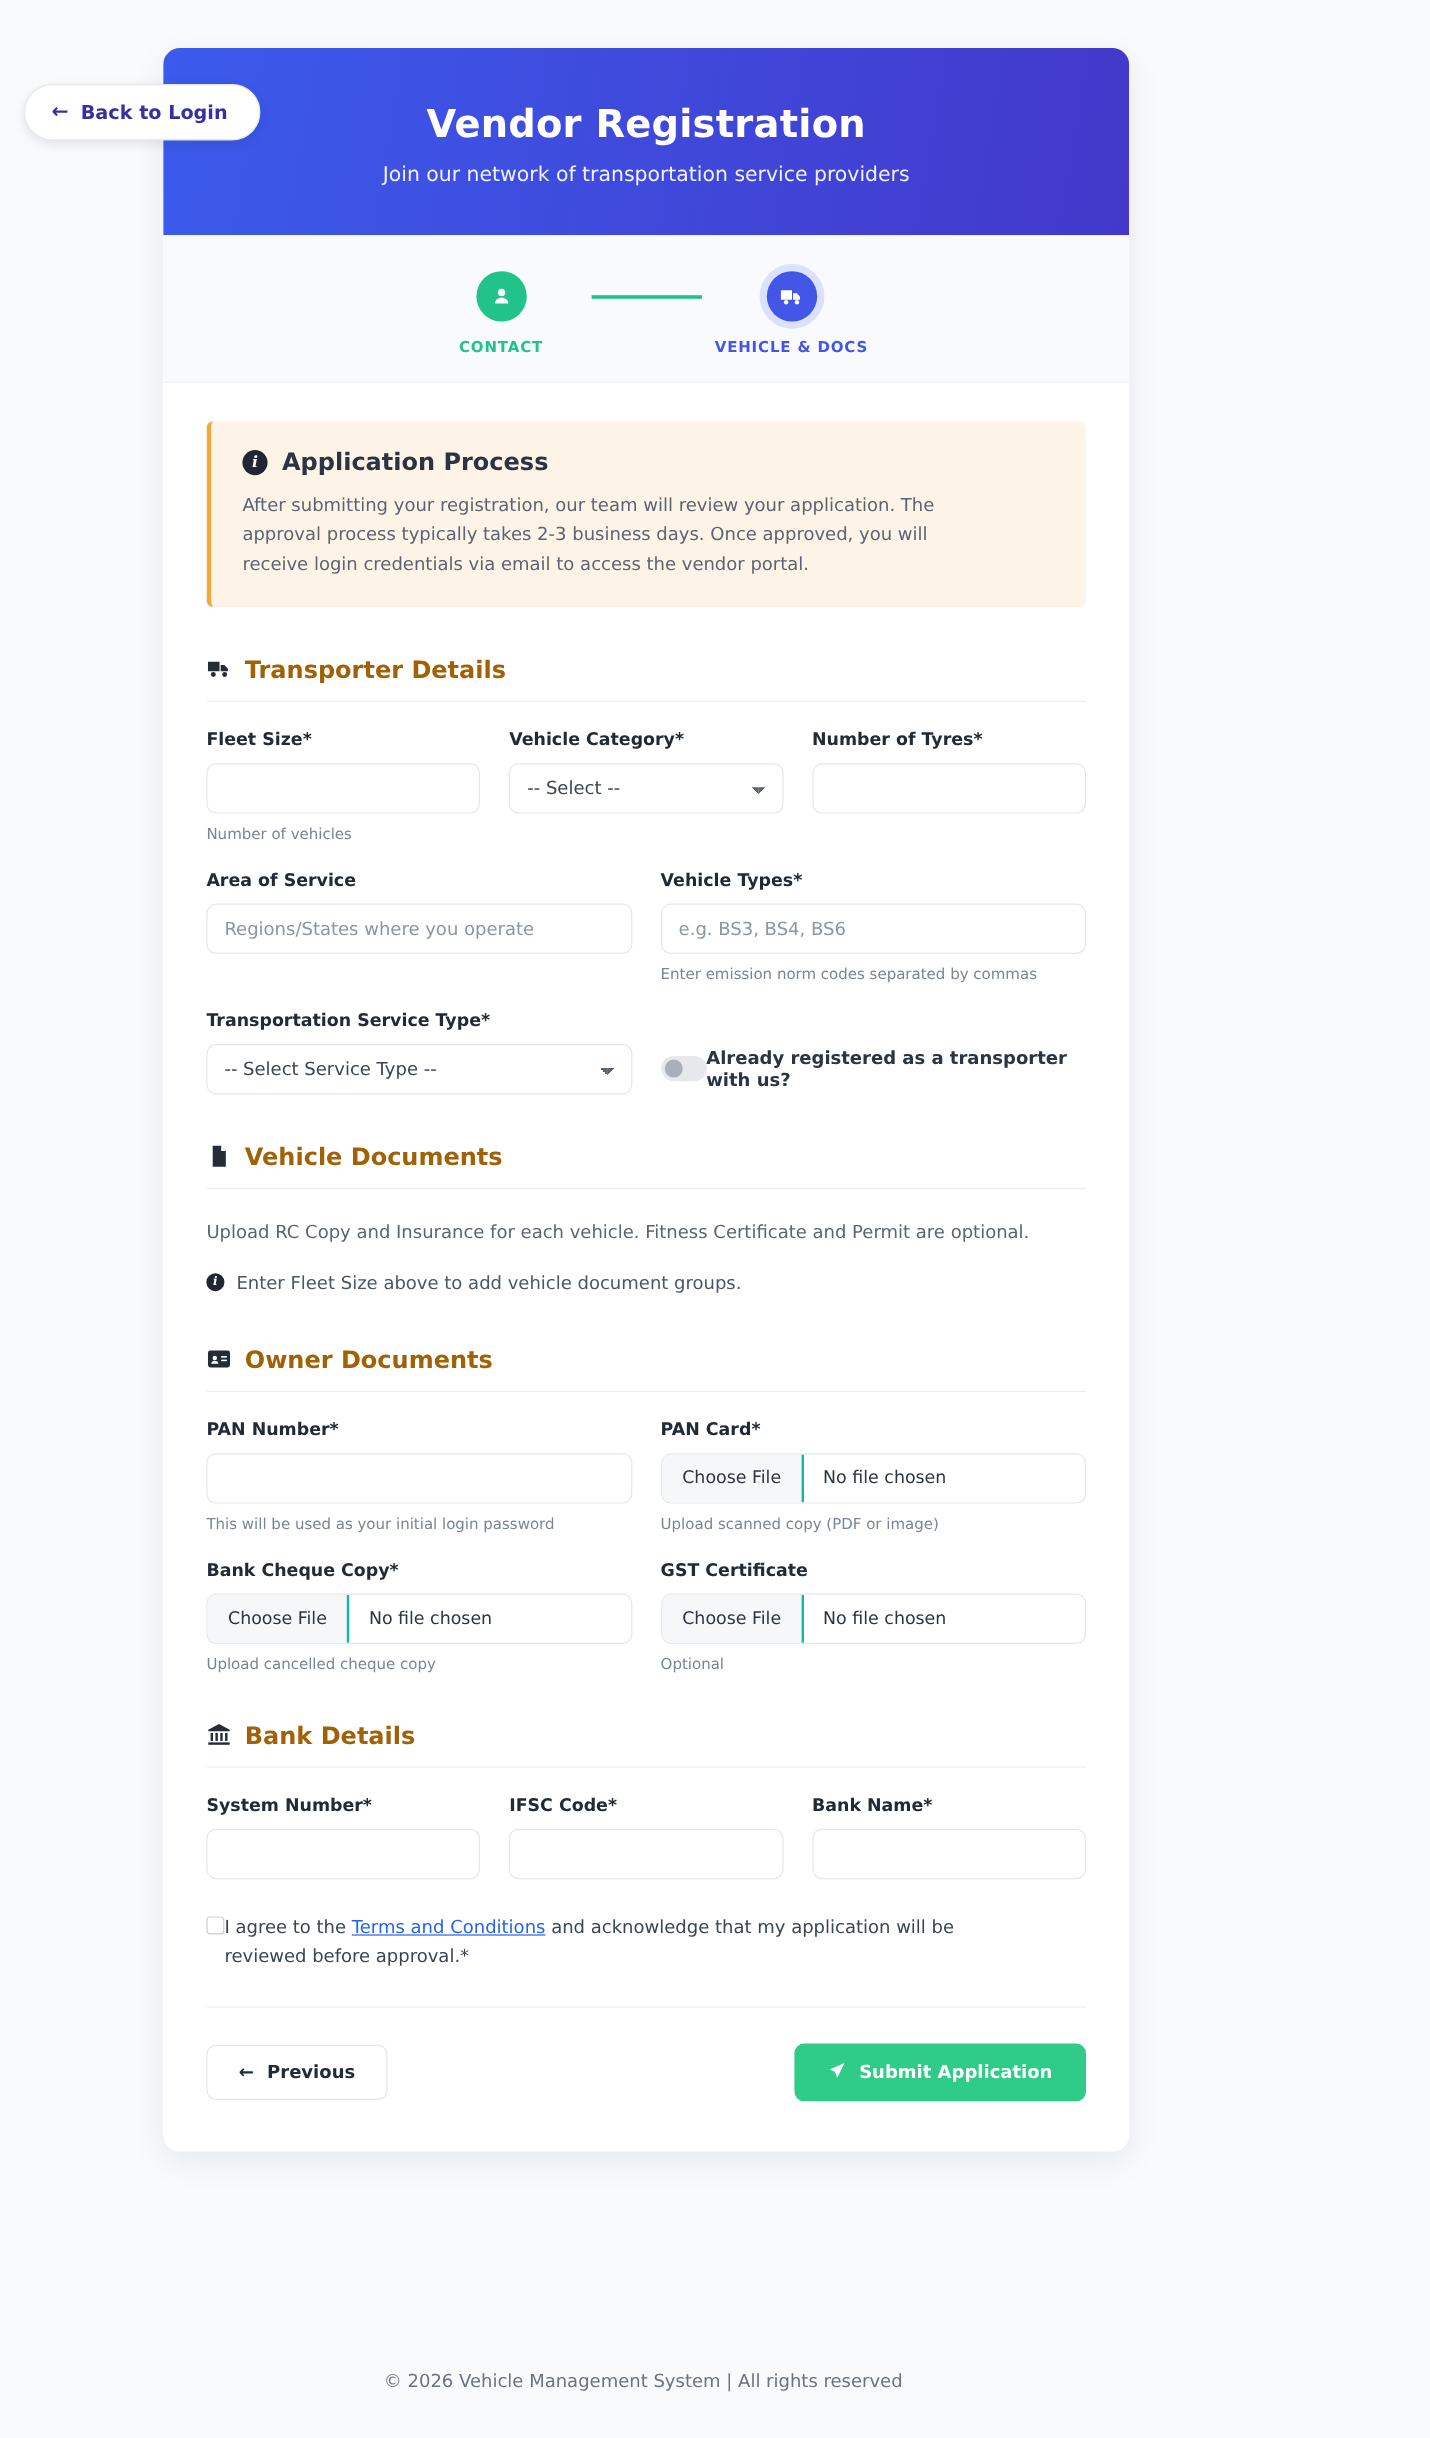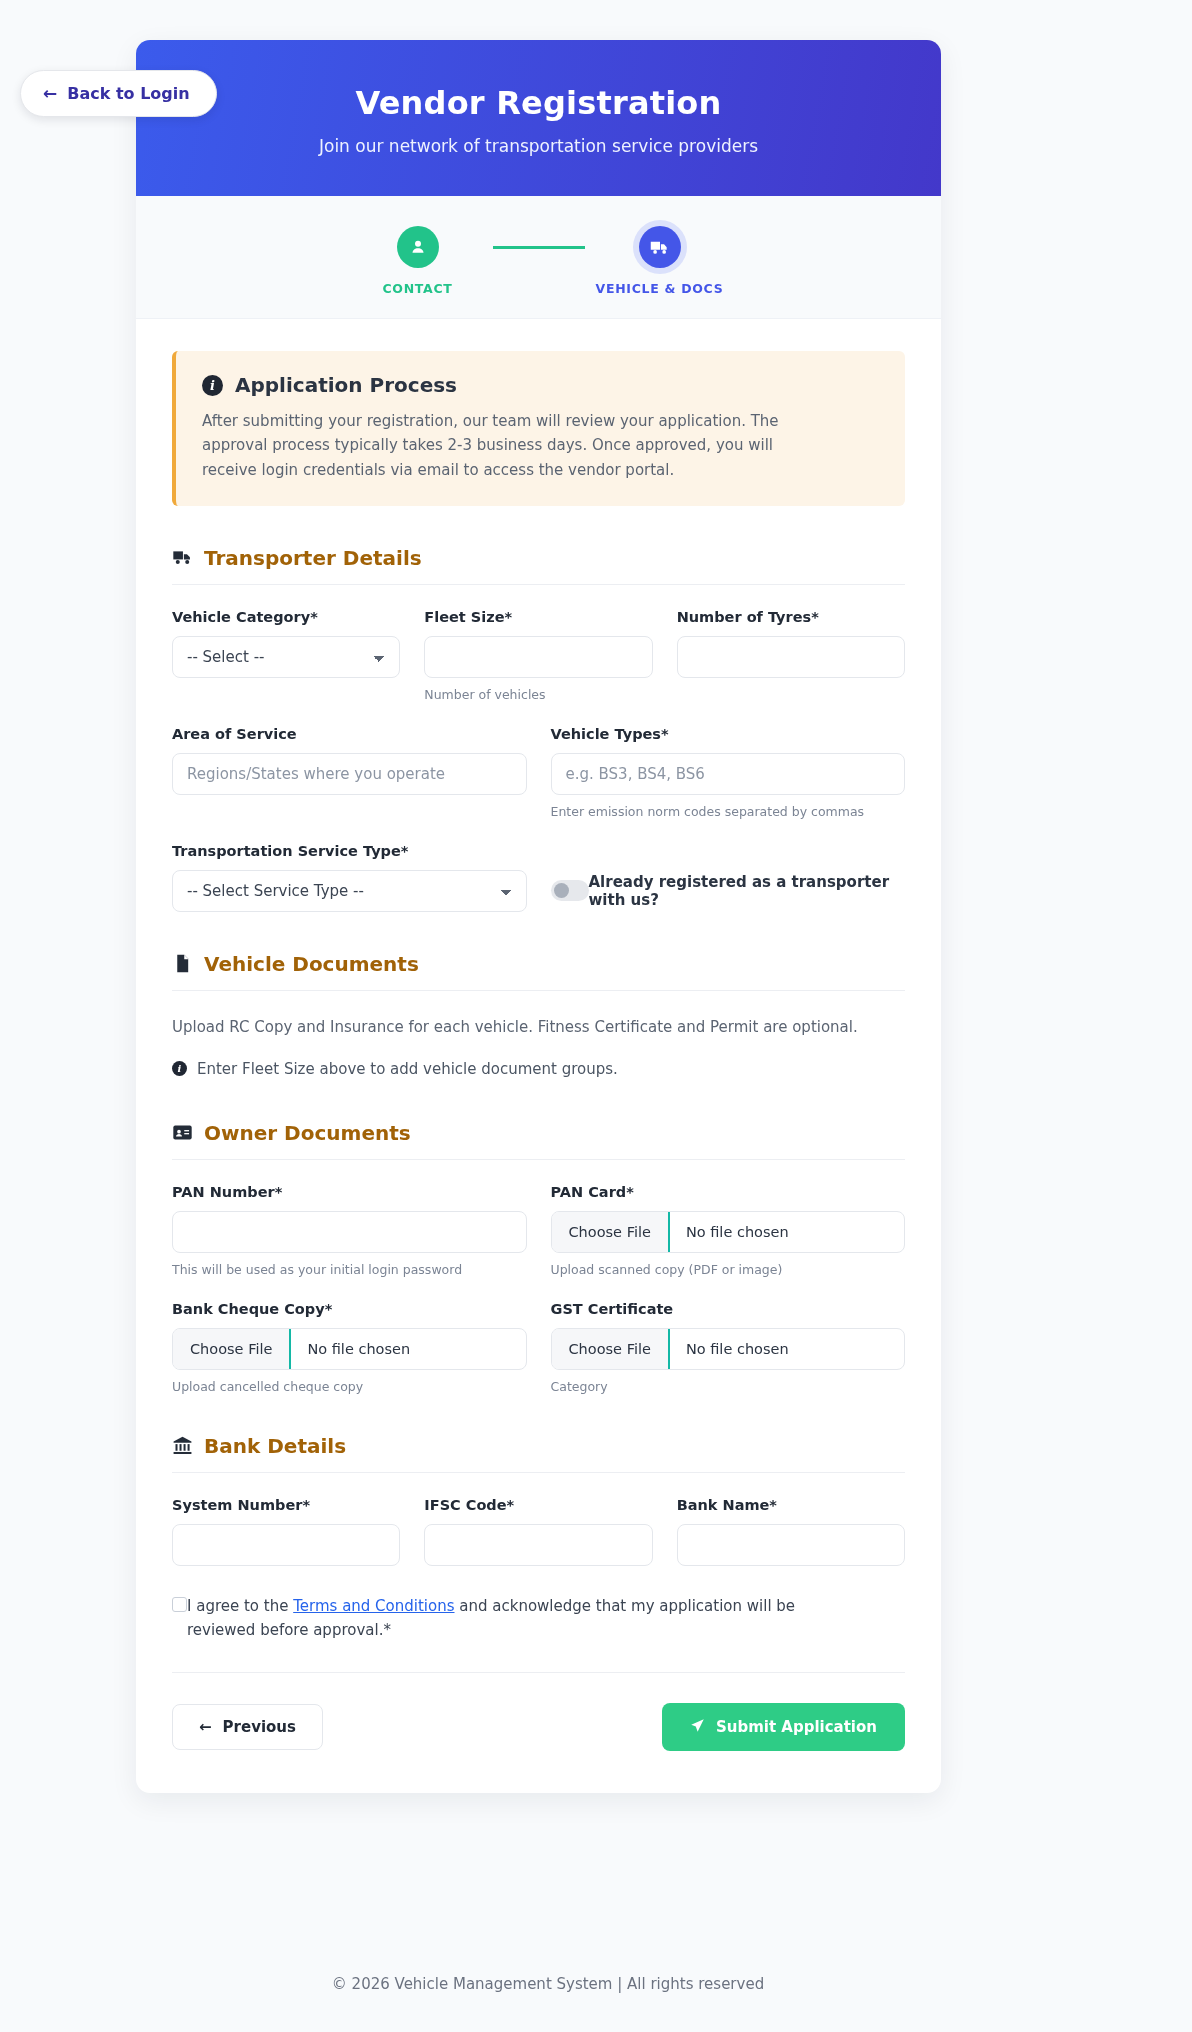--- a/index.html
+++ b/index.html
@@ -240,21 +240,21 @@
     background: #2ecc86; border: none; border-radius: 8px;
     padding: 15px 28px;
     font-size: 15px; font-weight: 700; color: #ffffff;
     font-family: "DejaVu Sans", sans-serif;
     cursor: pointer;
   }
   .btn-submit svg { width: 15px; height: 15px; fill: #fff; }
 
   .page-footer {
     position: absolute;
-    top: 1975px; left: 12px; width: 1072px;
+    top: 1975px; left: 0; width: 1072px;
     text-align: center;
     font-size: 15px;
     color: #6b7280;
   }
 </style>
 </head>
 <body>
 
 <div class="page">
 
@@ -309,29 +309,29 @@
           <path d="M1.5 5h11v9.2h-11z"></path>
           <path d="M13.6 8.2h3.5l3.4 3.6v2.4h-6.9z"></path>
           <circle cx="6.6" cy="17.2" r="2.3"></circle>
           <circle cx="17.4" cy="17.2" r="2.3"></circle>
         </svg>
         <span class="stitle">Transporter Details</span>
       </div>
 
       <div class="row">
         <div class="col">
+          <label class="fl">Fleet Size*</label>
+          <input class="inp" value="" placeholder="" style="">
+          <div class="hint">Number of vehicles</div>
+        </div>
+        <div class="col">
           <label class="fl">Vehicle Category*</label>
           <select class="inp">
             <option>-- Select --</option>
           </select>
-        </div>
-        <div class="col">
-          <label class="fl">Fleet Size*</label>
-          <input class="inp" value="" placeholder="" style="">
-          <div class="hint">Number of vehicles</div>
         </div>
         <div class="col">
           <label class="fl">Number of Tyres*</label>
           <input class="inp" value="" placeholder="" style="">
         </div>
       </div>
 
       <div class="row">
         <div class="col-half">
           <label class="fl">Area of Service</label>
@@ -409,21 +409,21 @@
             <span class="fname">No file chosen</span>
           </div>
           <div class="hint">Upload cancelled cheque copy</div>
         </div>
         <div class="col-half">
           <label class="fl">GST Certificate</label>
           <div class="file">
             <span class="btn">Choose File</span>
             <span class="fname">No file chosen</span>
           </div>
-          <div class="hint">Category</div>
+          <div class="hint">Optional</div>
         </div>
       </div>
 
       <div class="section-head">
         <svg class="sec-icon" viewBox="0 0 24 24">
           <path d="M12 2 1.8 7.3v1.6h20.4V7.3z"></path>
           <rect x="4" y="10.4" width="2.3" height="7.6"></rect>
           <rect x="8.6" y="10.4" width="2.3" height="7.6"></rect>
           <rect x="13.2" y="10.4" width="2.3" height="7.6"></rect>
           <rect x="17.8" y="10.4" width="2.3" height="7.6"></rect>

